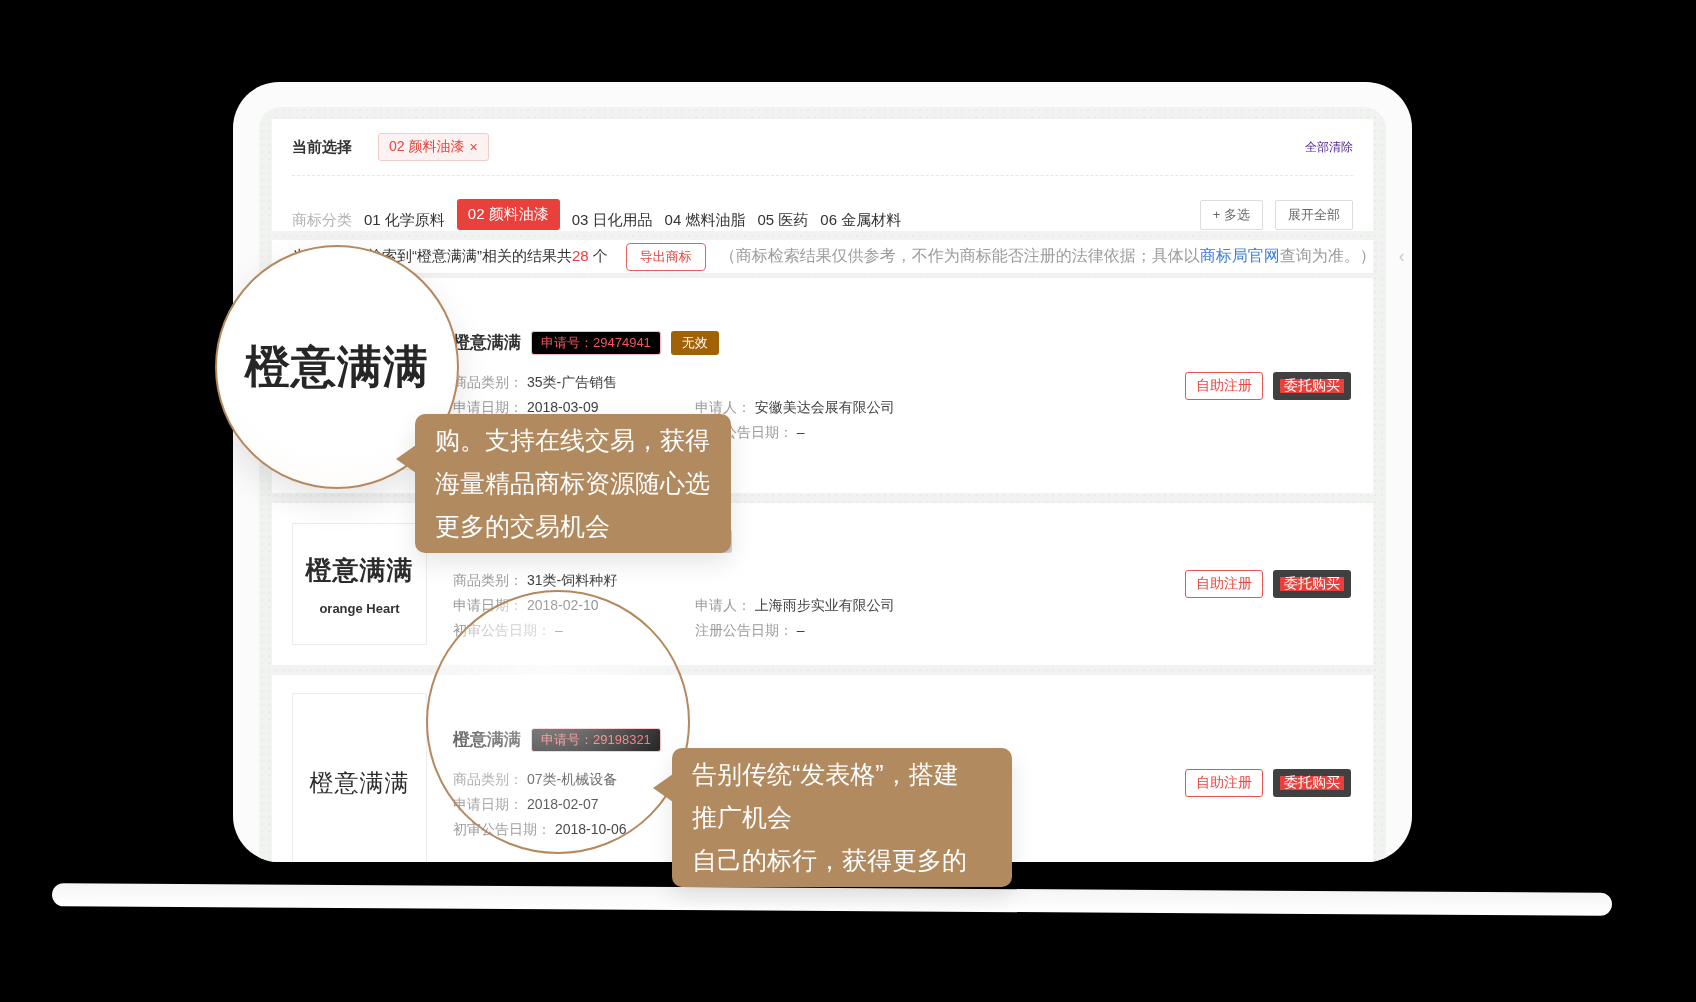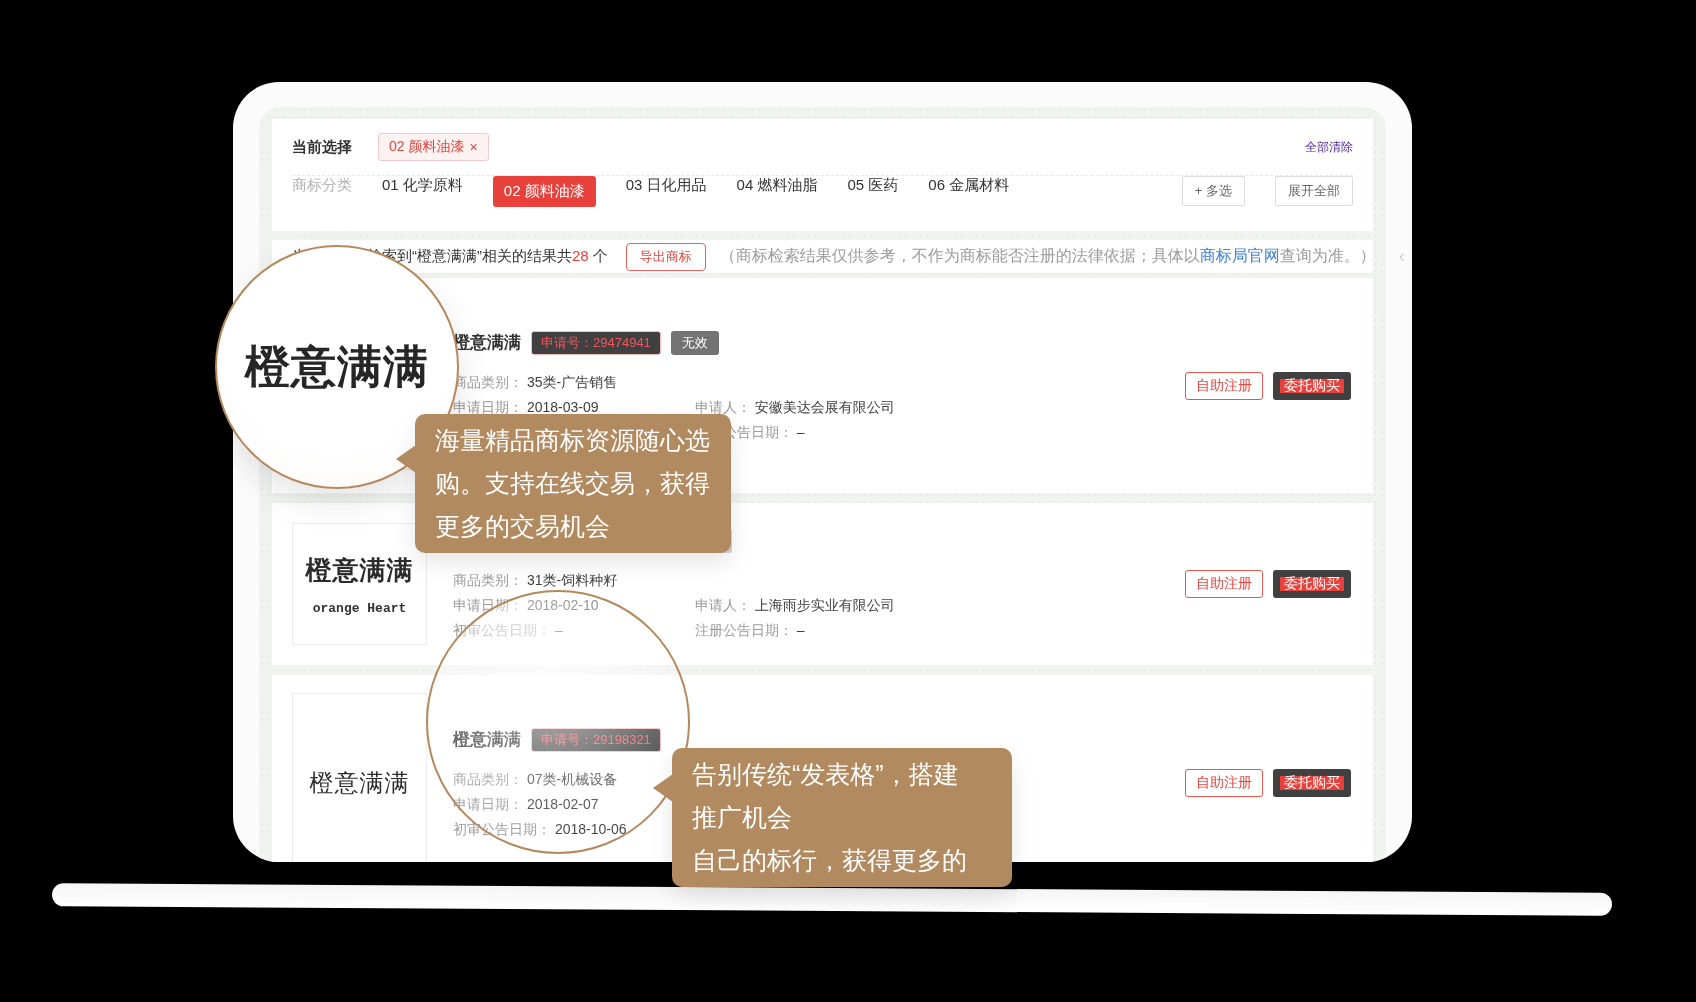--- a/index.html
+++ b/index.html
@@ -25,21 +25,21 @@
   }
 
   
   .filter-card{background:#fff;height:112px;padding:0 20px;}
   .f1{height:57px;display:flex;align-items:center;border-bottom:1px dashed #e7e7e7;}
   .f1-label{font-size:15px;font-weight:700;color:#333;}
   .f-tag{margin-left:26px;background:#fdf2f2;border:1px solid #f2cbcb;color:#e8463f;
          font-size:14px;padding:4px 10px;border-radius:3px;display:flex;align-items:center;gap:5px;cursor:pointer;}
   .f-tag .x{font-size:14px;line-height:1;}
   .clear-all{margin-left:auto;color:#4c1d95;font-size:12px;cursor:pointer;text-align:center;}
-  .f2{height:54px;display:flex;align-items:flex-start;gap:30px;font-size:15px;}
+  .f2{height:54px;display:flex;align-items:flex-end;gap:12px;font-size:15px;}
   .f2-label{color:#b3b3b3;}
   .cat{color:#333;cursor:pointer;white-space:nowrap;}
   .cat.sel{background:#e8413c;color:#fff;padding:6px 11px;border-radius:3px;}
   .f2-spacer{flex:1;}
   .btn-ghost{border:1px solid #dcdcdc;color:#666;font-size:13px;padding:5px 12px;
              border-radius:2px;background:#fff;white-space:nowrap;cursor:pointer;}
 
   
   .header-card{background:#fff;height:34px;margin-top:9px;margin-bottom:4px;
                display:flex;align-items:center;padding-left:20px;border-bottom:1px solid #ededed;}
@@ -60,29 +60,29 @@
   .row.r1{height:215px;}
   .row.r2{height:162px;}
   .row.r3{height:215px;margin-bottom:0;}
   .thumb{width:135px;flex:none;border:1px solid #ececec;background:#fff;margin-right:26px;
          display:flex;flex-direction:column;align-items:center;justify-content:center;}
   .r1 .thumb{height:168px;}
   .r2 .thumb{height:122px;}
   .r3 .thumb{height:180px;}
   .thumb-main{font-size:23px;font-weight:700;color:#2c2c2c;letter-spacing:1px;}
   .r2 .thumb-main{font-family:"DejaVu Serif","Liberation Serif",serif;font-size:26px;}
-  .thumb-sub{font-family:Liberation Mono, monospace;
+  .thumb-sub{font-family:Liberation Sans, sans-serif;
              font-size:13px;font-weight:700;color:#333;margin-top:13px;}
   .detail{flex:1;display:flex;flex-direction:column;}
   .t-line{display:flex;align-items:center;gap:10px;margin-bottom:11px;}
   .tm-name{font-size:17px;font-weight:700;color:#333;}
-  .tag{font-size:13px;color:#f5565e;border:1px solid #f7b9bd;background:#404040;
+  .tag{font-size:13px;color:#f5565e;border:1px solid #f7b9bd;background:#000000;
        padding:2px 9px;border-radius:3px;white-space:nowrap;}
   .badge{font-size:13px;color:#fff;padding:3px 11px;border-radius:3px;white-space:nowrap;}
-  .badge.invalid{background:#737373;}
+  .badge.invalid{background:#a16207;}
   .badge.registered{background:#d3d3d5;}
   .d-line{font-size:14px;color:#414141;margin-top:8px;line-height:17px;}
   .d-line .lb{color:#9b9b9b;}
   .grp1{display:inline-block;width:238px;}
   .actions{display:flex;gap:10px;margin-left:20px;flex:none;}
   .btn-outline,.btn-solid{width:78px;height:28px;font-size:14px;border-radius:3px;
         display:flex;align-items:center;justify-content:center;cursor:pointer;}
   .btn-outline{border:1px solid #e8564f;color:#e8463f;background:#fff;}
   .btn-solid{border:7px solid #404040;background:#e8413c;color:#fff;}
 
@@ -260,22 +260,22 @@
 <div class="desk"></div>
 
 <div class="lens lens1">
   <span class="lens1-text">橙意满满</span>
 </div>
 
 <div class="lens lens2"></div>
 
 <div class="callout co1">
   <span class="arrow"></span>
+  <div class="ln">购。支持在线交易，获得</div>
   <div class="ln">海量精品商标资源随心选</div>
-  <div class="ln">购。支持在线交易，获得</div>
   <div class="ln">更多的交易机会</div>
 </div>
 
 <div class="callout co2">
   <span class="arrow"></span>
   <div class="ln">告别传统“发表格”，搭建</div>
   <div class="ln">推广机会</div>
   <div class="ln">自己的标行，获得更多的</div>
 </div>
 

